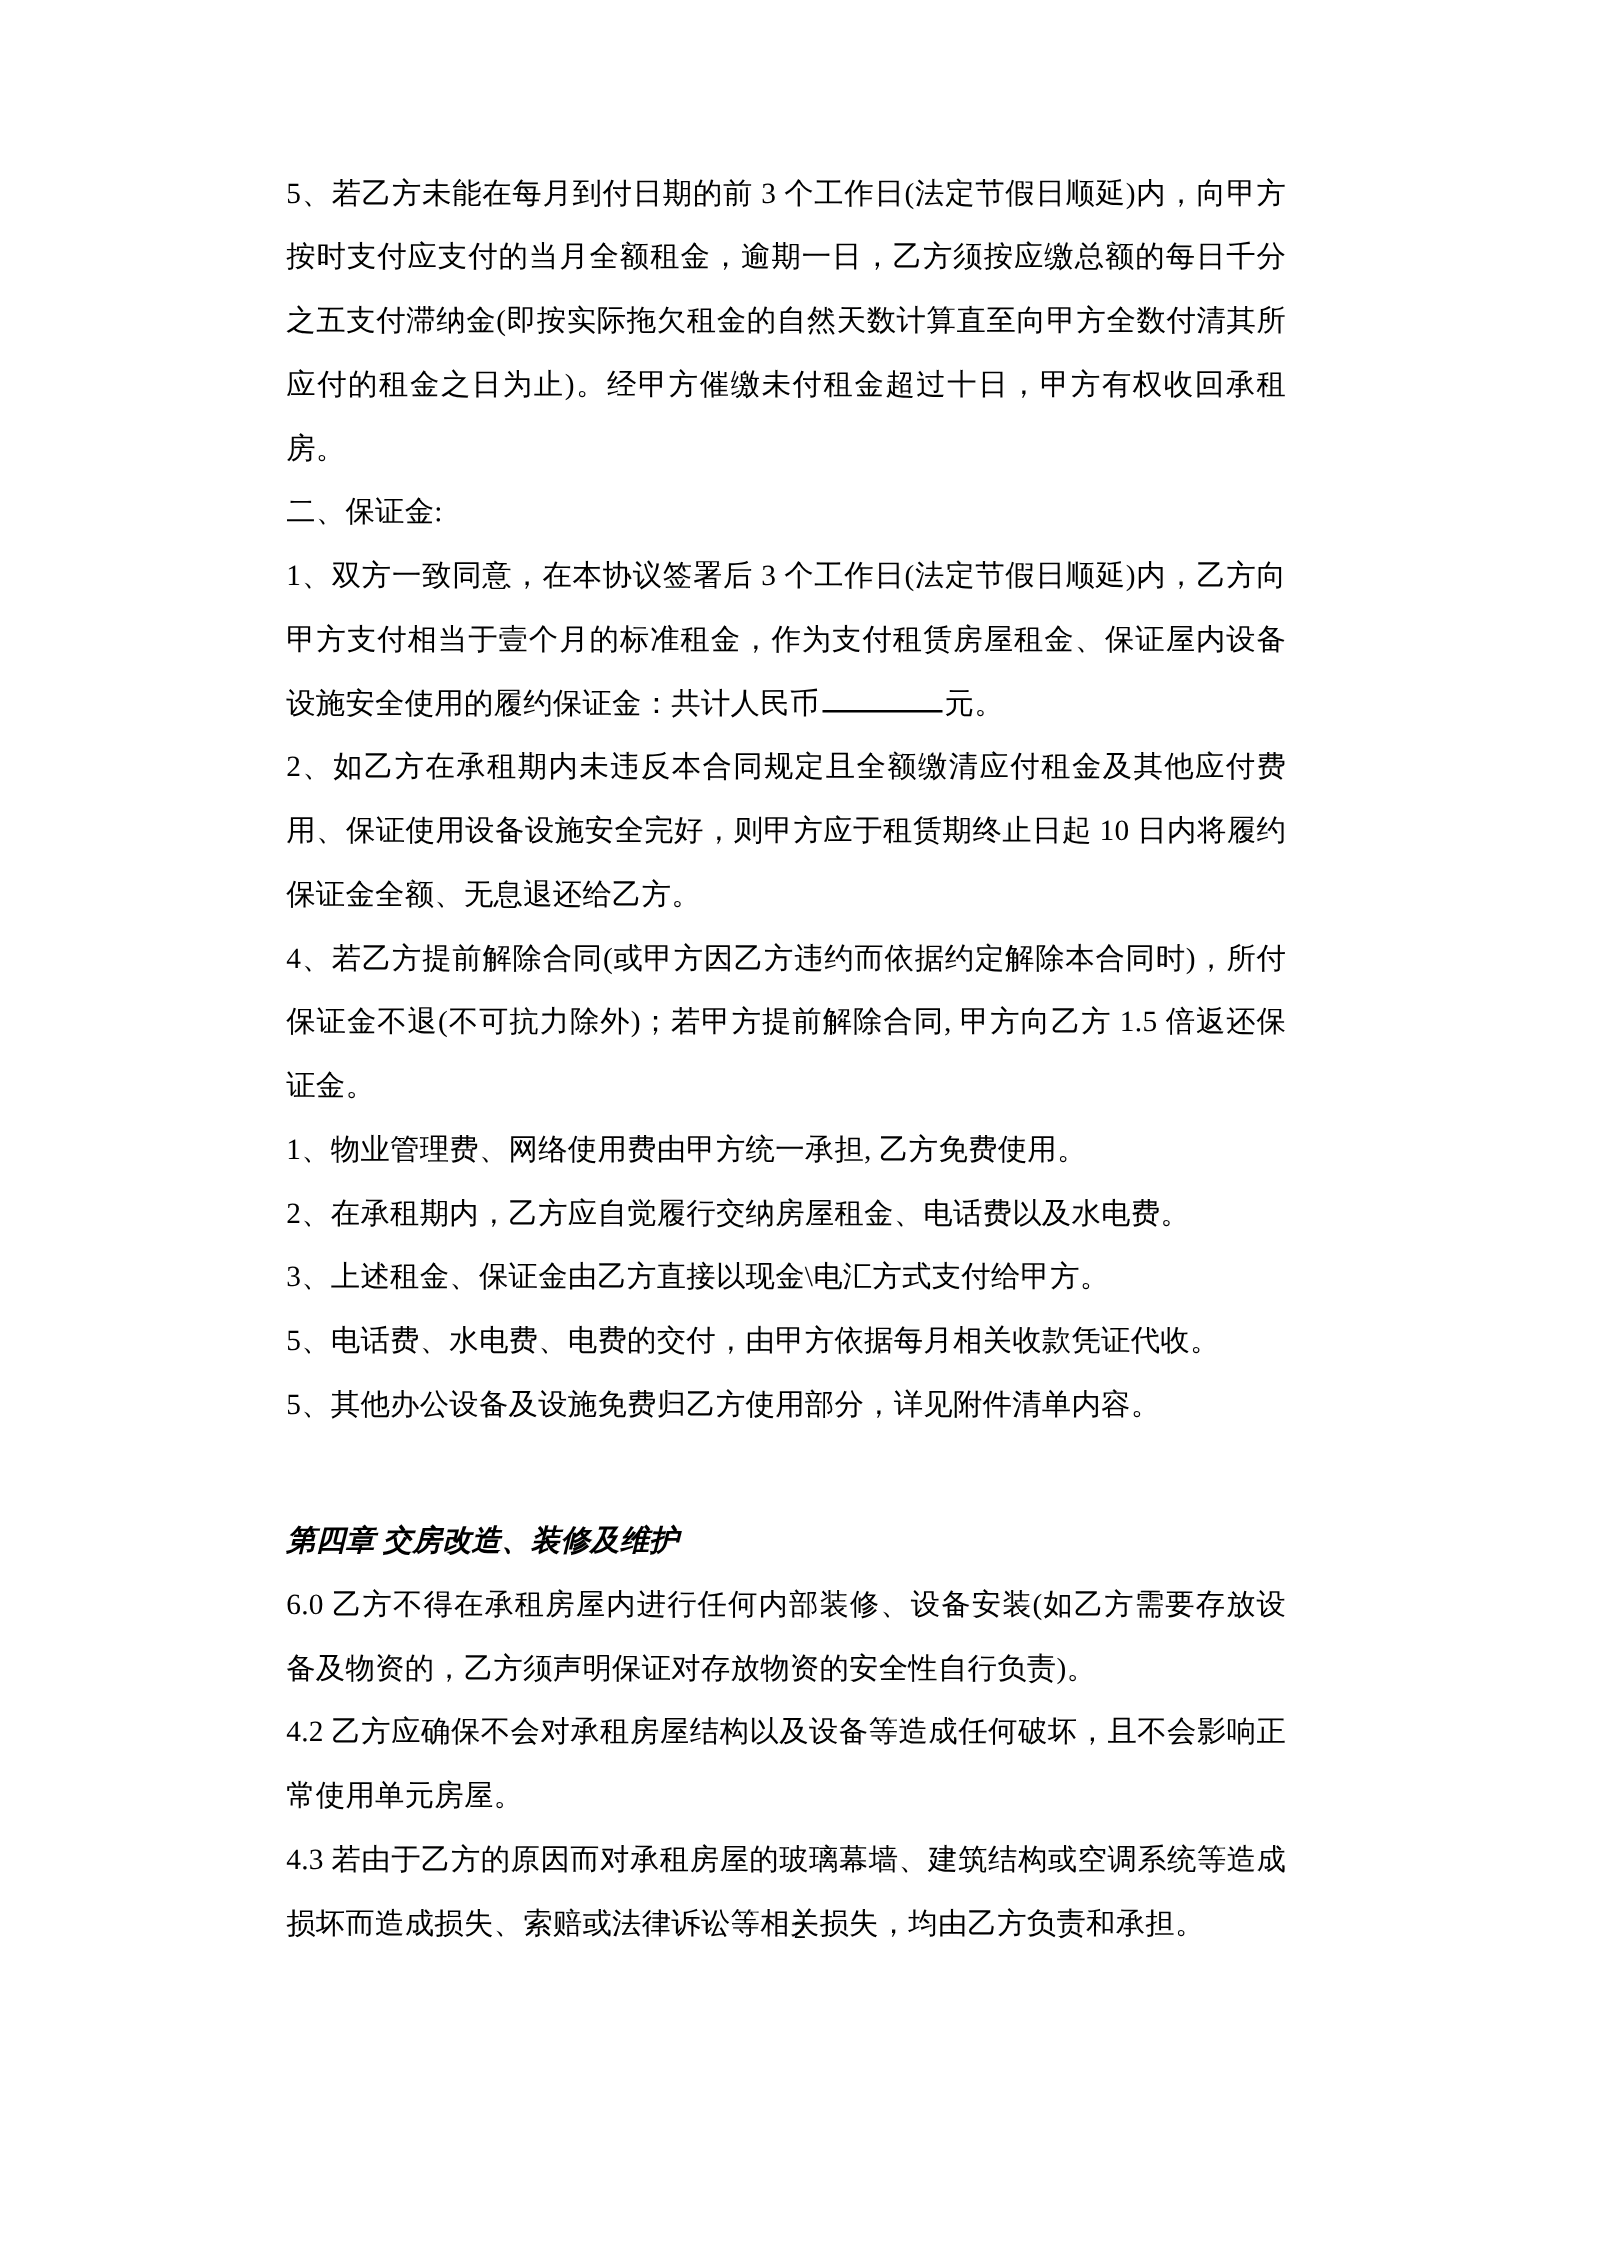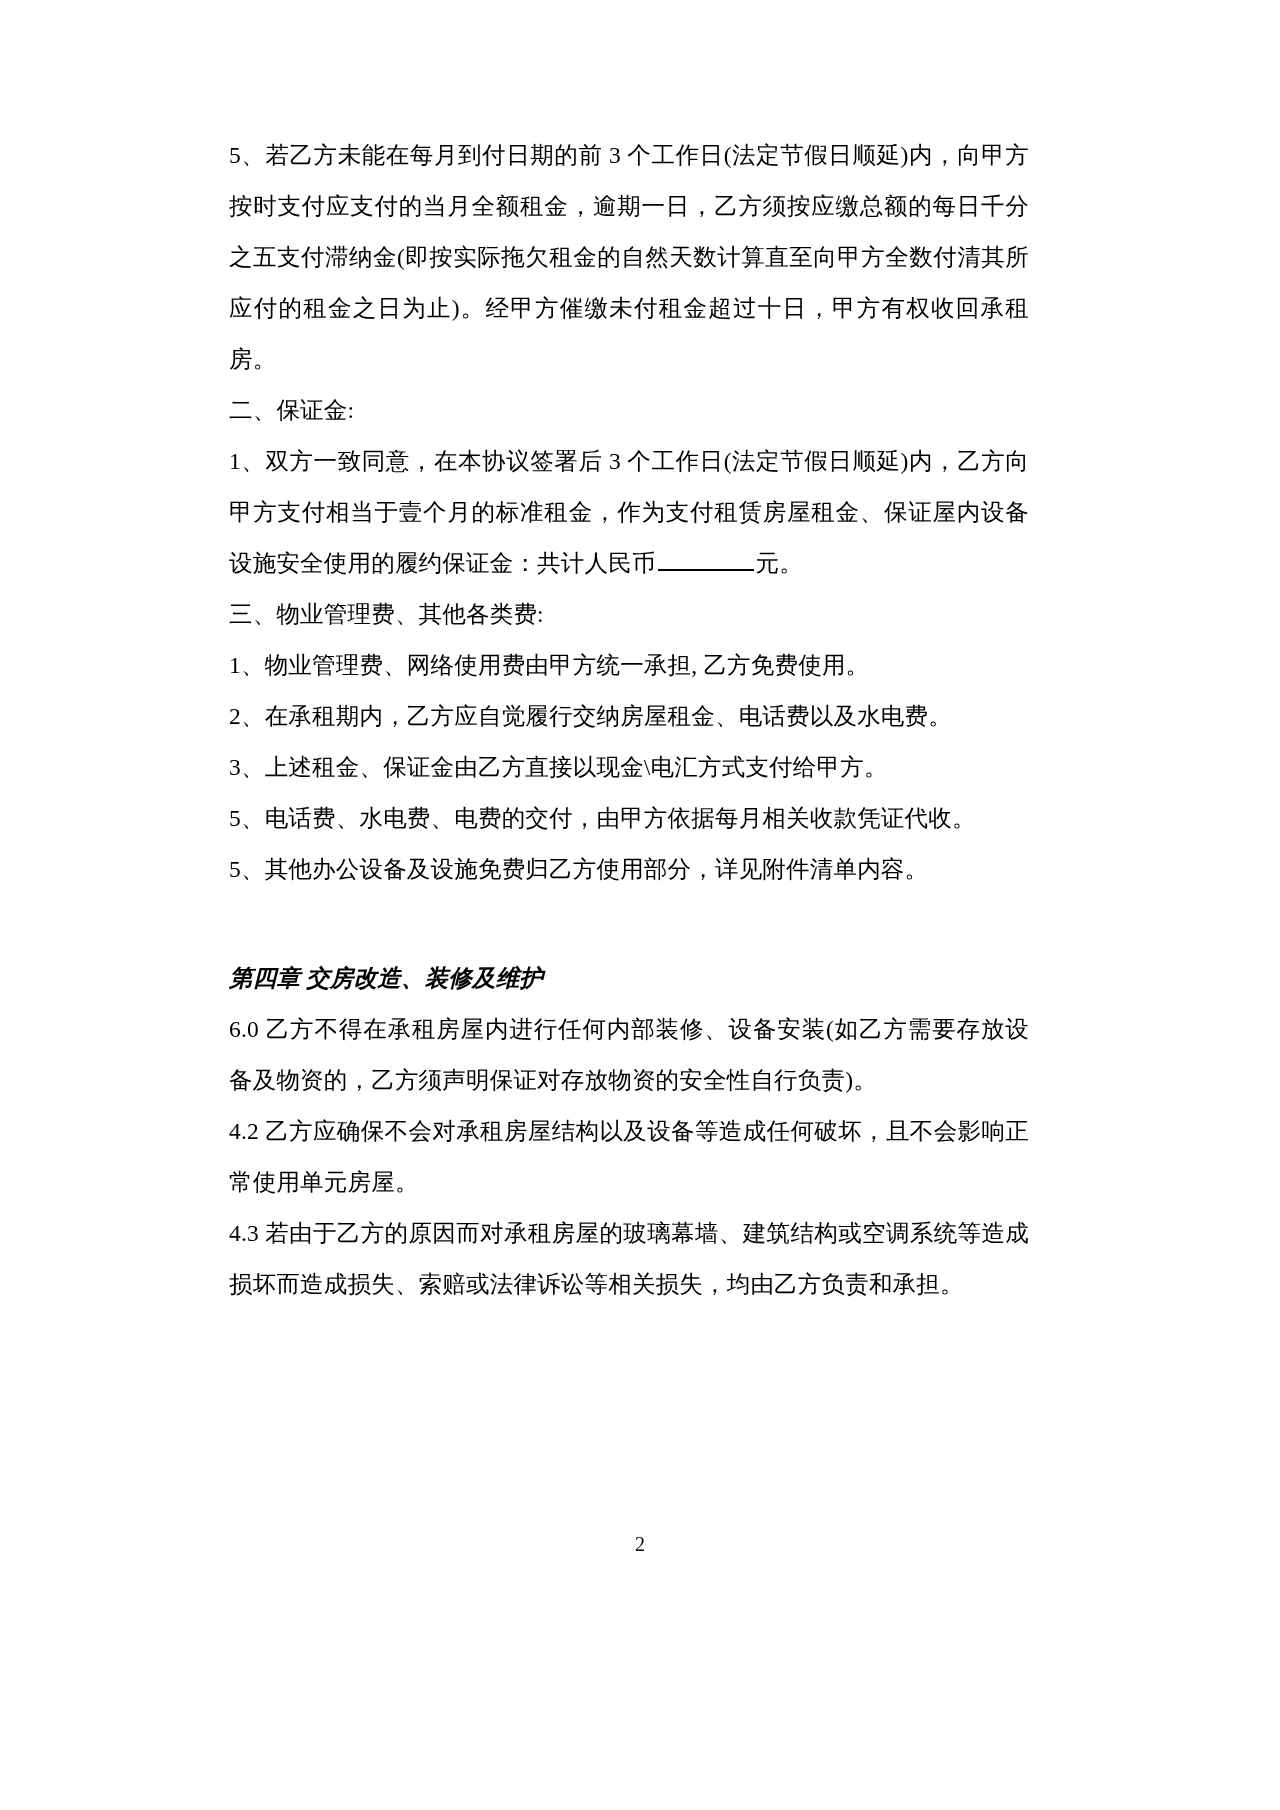--- a/index.html
+++ b/index.html
@@ -69,24 +69,25 @@
 <div class="page">
 
   <div class="content">
 
     <p class="para">5、若乙方未能在每月到付日期的前 3 个工作日(法定节假日顺延)内，向甲方按时支付应支付的当月全额租金，逾期一日，乙方须按应缴总额的每日千分之五支付滞纳金(即按实际拖欠租金的自然天数计算直至向甲方全数付清其所应付的租金之日为止)。经甲方催缴未付租金超过十日，甲方有权收回承租房。</p>
 
     <p class="para heading">二、保证金:</p>
 
     <p class="para"><span>1、双方一致同意，在本协议签署后 3 个工作日(法定节假日顺延)内，乙方向甲方支付相当于壹个月的标准租金，作为支付租赁房屋租金、保证屋内设备设施安全使用的履约保证金：共计人民币</span><span class="blank-fill"></span><span>元。</span></p>
 
+    <p class="para">2、如乙方在承租期内未违反本合同规定且全额缴清应付租金及其他应付费用、保证使用设备设施安全完好，则甲方应于租赁期终止日起 10 日内将履约保证金全额、无息退还给乙方。</p>
 
 
+    <p class="para">4、若乙方提前解除合同(或甲方因乙方违约而依据约定解除本合同时)，所付保证金不退(不可抗力除外)；若甲方提前解除合同, 甲方向乙方 1.5 倍返还保证金。</p>
 
-    <p class="para heading">三、物业管理费、其他各类费:</p>
 
     <p class="para">1、物业管理费、网络使用费由甲方统一承担, 乙方免费使用。</p>
 
     <p class="para">2、在承租期内，乙方应自觉履行交纳房屋租金、电话费以及水电费。</p>
 
     <p class="para">3、上述租金、保证金由乙方直接以现金\电汇方式支付给甲方。</p>
 
     <p class="para">5、电话费、水电费、电费的交付，由甲方依据每月相关收款凭证代收。</p>
 
     <p class="para">5、其他办公设备及设施免费归乙方使用部分，详见附件清单内容。</p>

